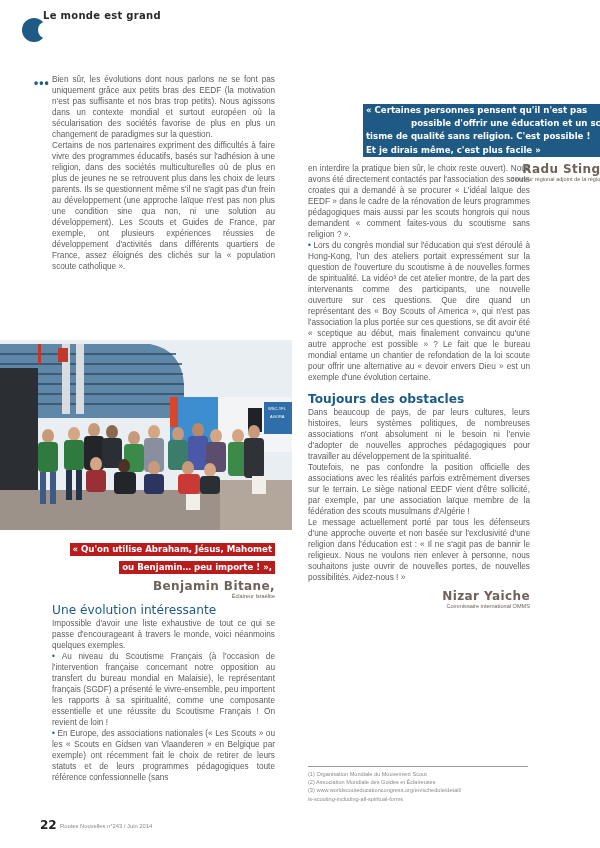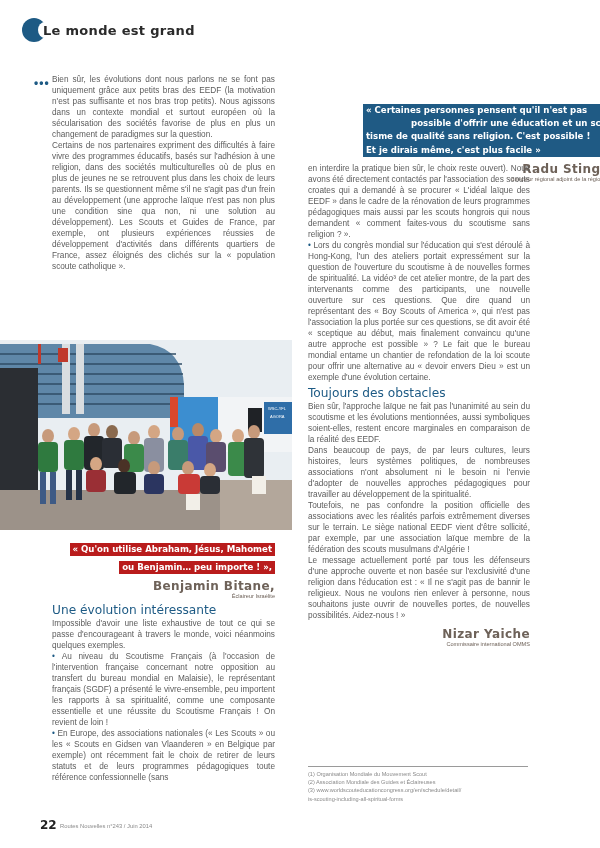--- a/index.html
+++ b/index.html
@@ -2,21 +2,21 @@
 <html><head>
 <meta charset="utf-8">
 <style>
   html, body { margin:0; padding:0; background:#ffffff; }
   body { width:600px; height:848px; position:relative; overflow:hidden; font-family:"Liberation Sans", sans-serif; color:#5a5a5a; }
   .abs { position:absolute; }
 
   
   .header-circle { left:22px; top:18px; width:24px; height:24px; border-radius:50%; background:#1d5a84; }
   .header-circle-cut { left:38px; top:22px; width:14px; height:16px; border-radius:50%; background:#ffffff; }
-  .header-title { left:43px; top:23px; font-family:"DejaVu Sans", sans-serif; font-size:13px; font-weight:bold; color:#2a2a2a; letter-spacing:0.3px; }
+  .header-title { left:43px; top:10px; font-family:"DejaVu Sans", sans-serif; font-size:10px; font-weight:bold; color:#2a2a2a; letter-spacing:0.3px; }
 
   
   .col-left { left:52px; width:223px; }
   .col-right { left:308px; width:222px; }
 
   .section-title { font-family:"DejaVu Sans", sans-serif; font-size:12.2px; color:#1d5a84; line-height:15px; white-space:nowrap; }
   .dots { left:34px; top:76px; color:#1d5a84; font-size:12px; font-weight:bold; letter-spacing:1px; }
 
   .body-text { font-size:8.25px; line-height:11px; text-align:justify; color:#5c5c5c; }
   .body-text p { margin:0; }
@@ -155,23 +155,22 @@
   </div>
   <div class="author-name" style="margin-top:5px; margin-right:0;">Radu Stinghe,</div>
   <div class="author-role">directeur régional adjoint de la région Europe</div>
 </div>
 
 <div class="abs col-right" style="top:163px;">
   <div class="body-text">
     <p>en interdire la pratique bien sûr, le choix reste ouvert). Nous avons été directement contactés par l'association des scouts croates qui a demandé à se procurer « L'idéal laïque des EEDF » dans le cadre de la rénovation de leurs programmes pédagogiques mais aussi par les scouts hongrois qui nous demandent « comment faites-vous du scoutisme sans religion ? ».</p>
     <p class="bullet">Lors du congrès mondial sur l'éducation qui s'est déroulé à Hong-Kong, l'un des ateliers portait expressément sur la question de l'ouverture du scoutisme à de nouvelles formes de spiritualité. La vidéo³ de cet atelier montre, de la part des intervenants comme des participants, une nouvelle ouverture sur ces questions. Que dire quand un représentant des « Boy Scouts of America », qui n'est pas l'association la plus portée sur ces questions, se dit avoir été « sceptique au début, mais finalement convaincu qu'une autre approche est possible » ? Le fait que le bureau mondial entame un chantier de refondation de la loi scoute pour offrir une alternative au « devoir envers Dieu » est un exemple d'une évolution certaine.</p>
   </div>
-  <div class="section-title" style="margin-top:3px;">Toujours des obstacles</div>
+  <div class="section-title" style="margin-top:9px;font-weight:bold;">Toujours des obstacles</div>
   <div class="body-text">
-    <p>Bien sûr, l'approche laïque ne fait pas l'unanimité au sein du scoutisme et les évolutions mentionnées, aussi symboliques soient-elles, restent encore marginales en comparaison de la réalité des EEDF.</p>
     <p>Dans beaucoup de pays, de par leurs cultures, leurs histoires, leurs systèmes politiques, de nombreuses associations n'ont absolument ni le besoin ni l'envie d'adopter de nouvelles approches pédagogiques pour travailler au développement de la spiritualité.</p>
     <p>Toutefois, ne pas confondre la position officielle des associations avec les réalités parfois extrêmement diverses sur le terrain. Le siège national EEDF vient d'être sollicité, par exemple, par une association laïque membre de la fédération des scouts musulmans d'Algérie !</p>
     <p>Le message actuellement porté par tous les défenseurs d'une approche ouverte et non basée sur l'exclusivité d'une religion dans l'éducation est : « Il ne s'agit pas de bannir le religieux. Nous ne voulons rien enlever à personne, nous souhaitons juste ouvrir de nouvelles portes, de nouvelles possibilités. Aidez-nous ! »</p>
   </div>
   <div class="author-name" style="margin-top:6px;">Nizar Yaiche</div>
   <div class="author-role">Commissaire international OMMS</div>
 </div>
 
 <div class="abs fn-rule"></div>
 <div class="abs footnotes">

